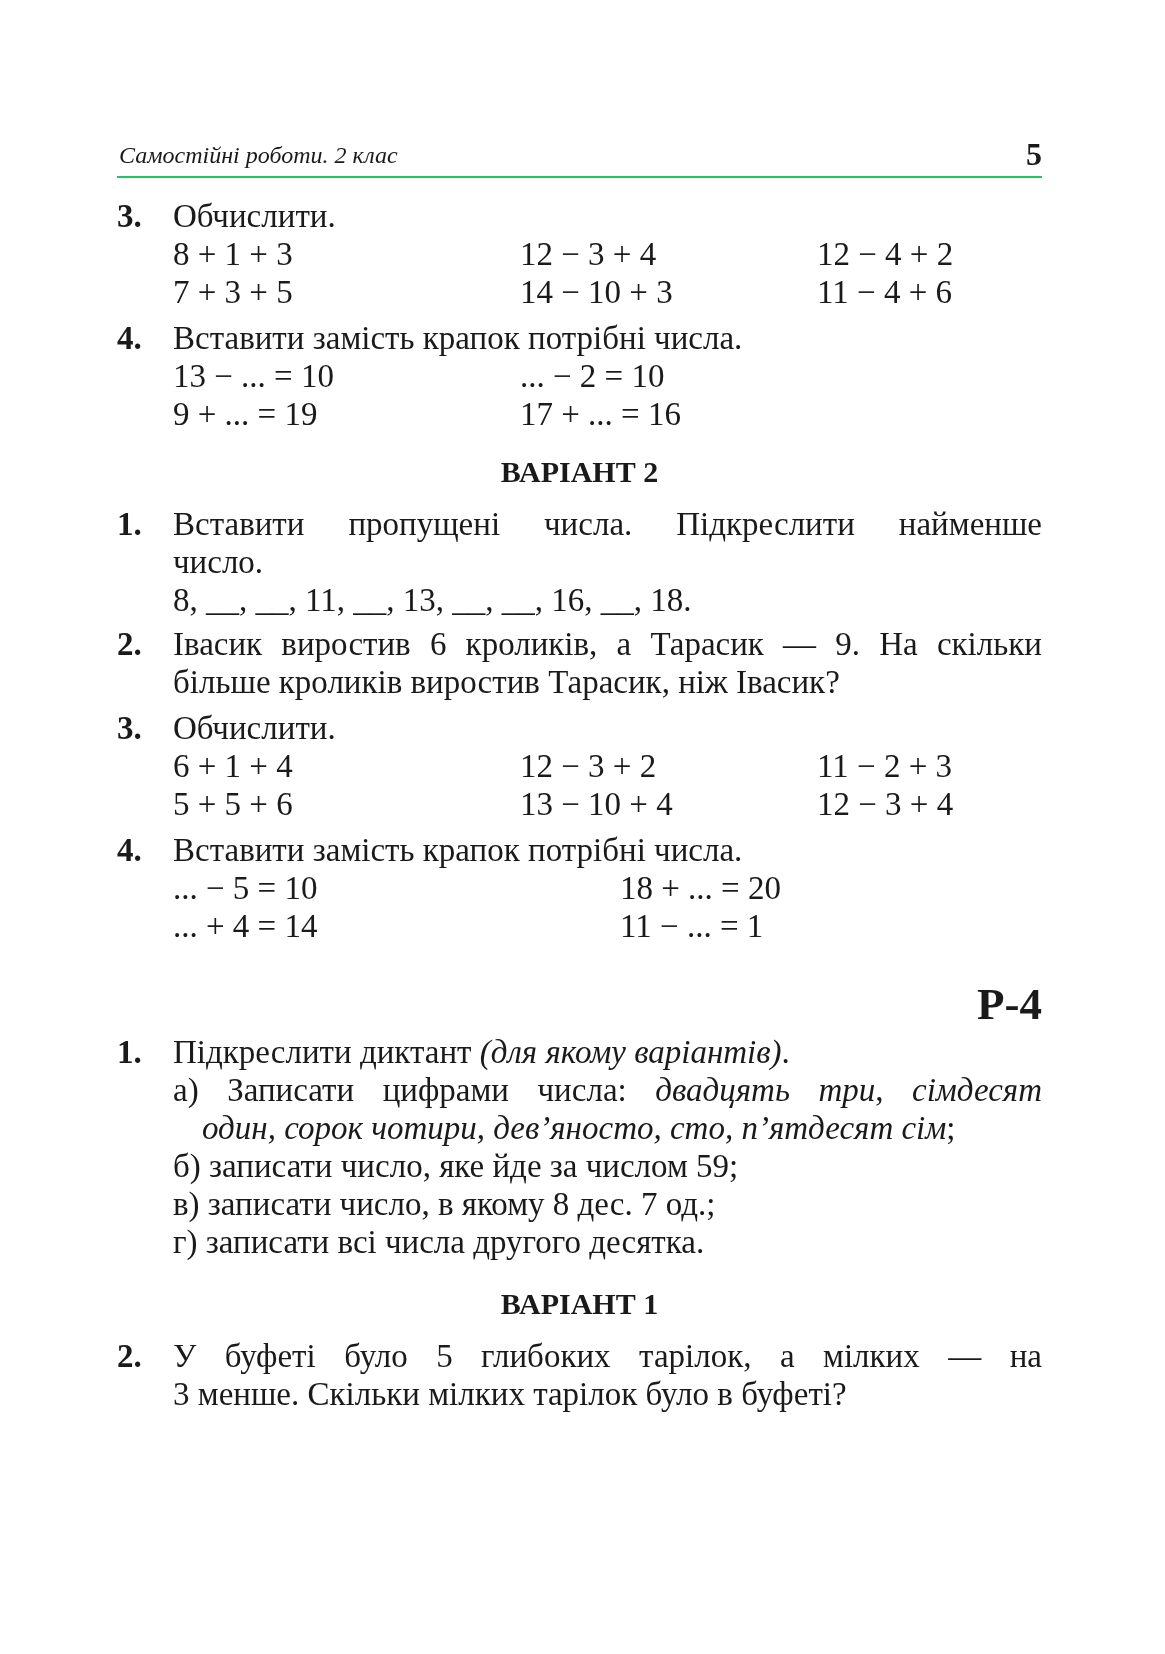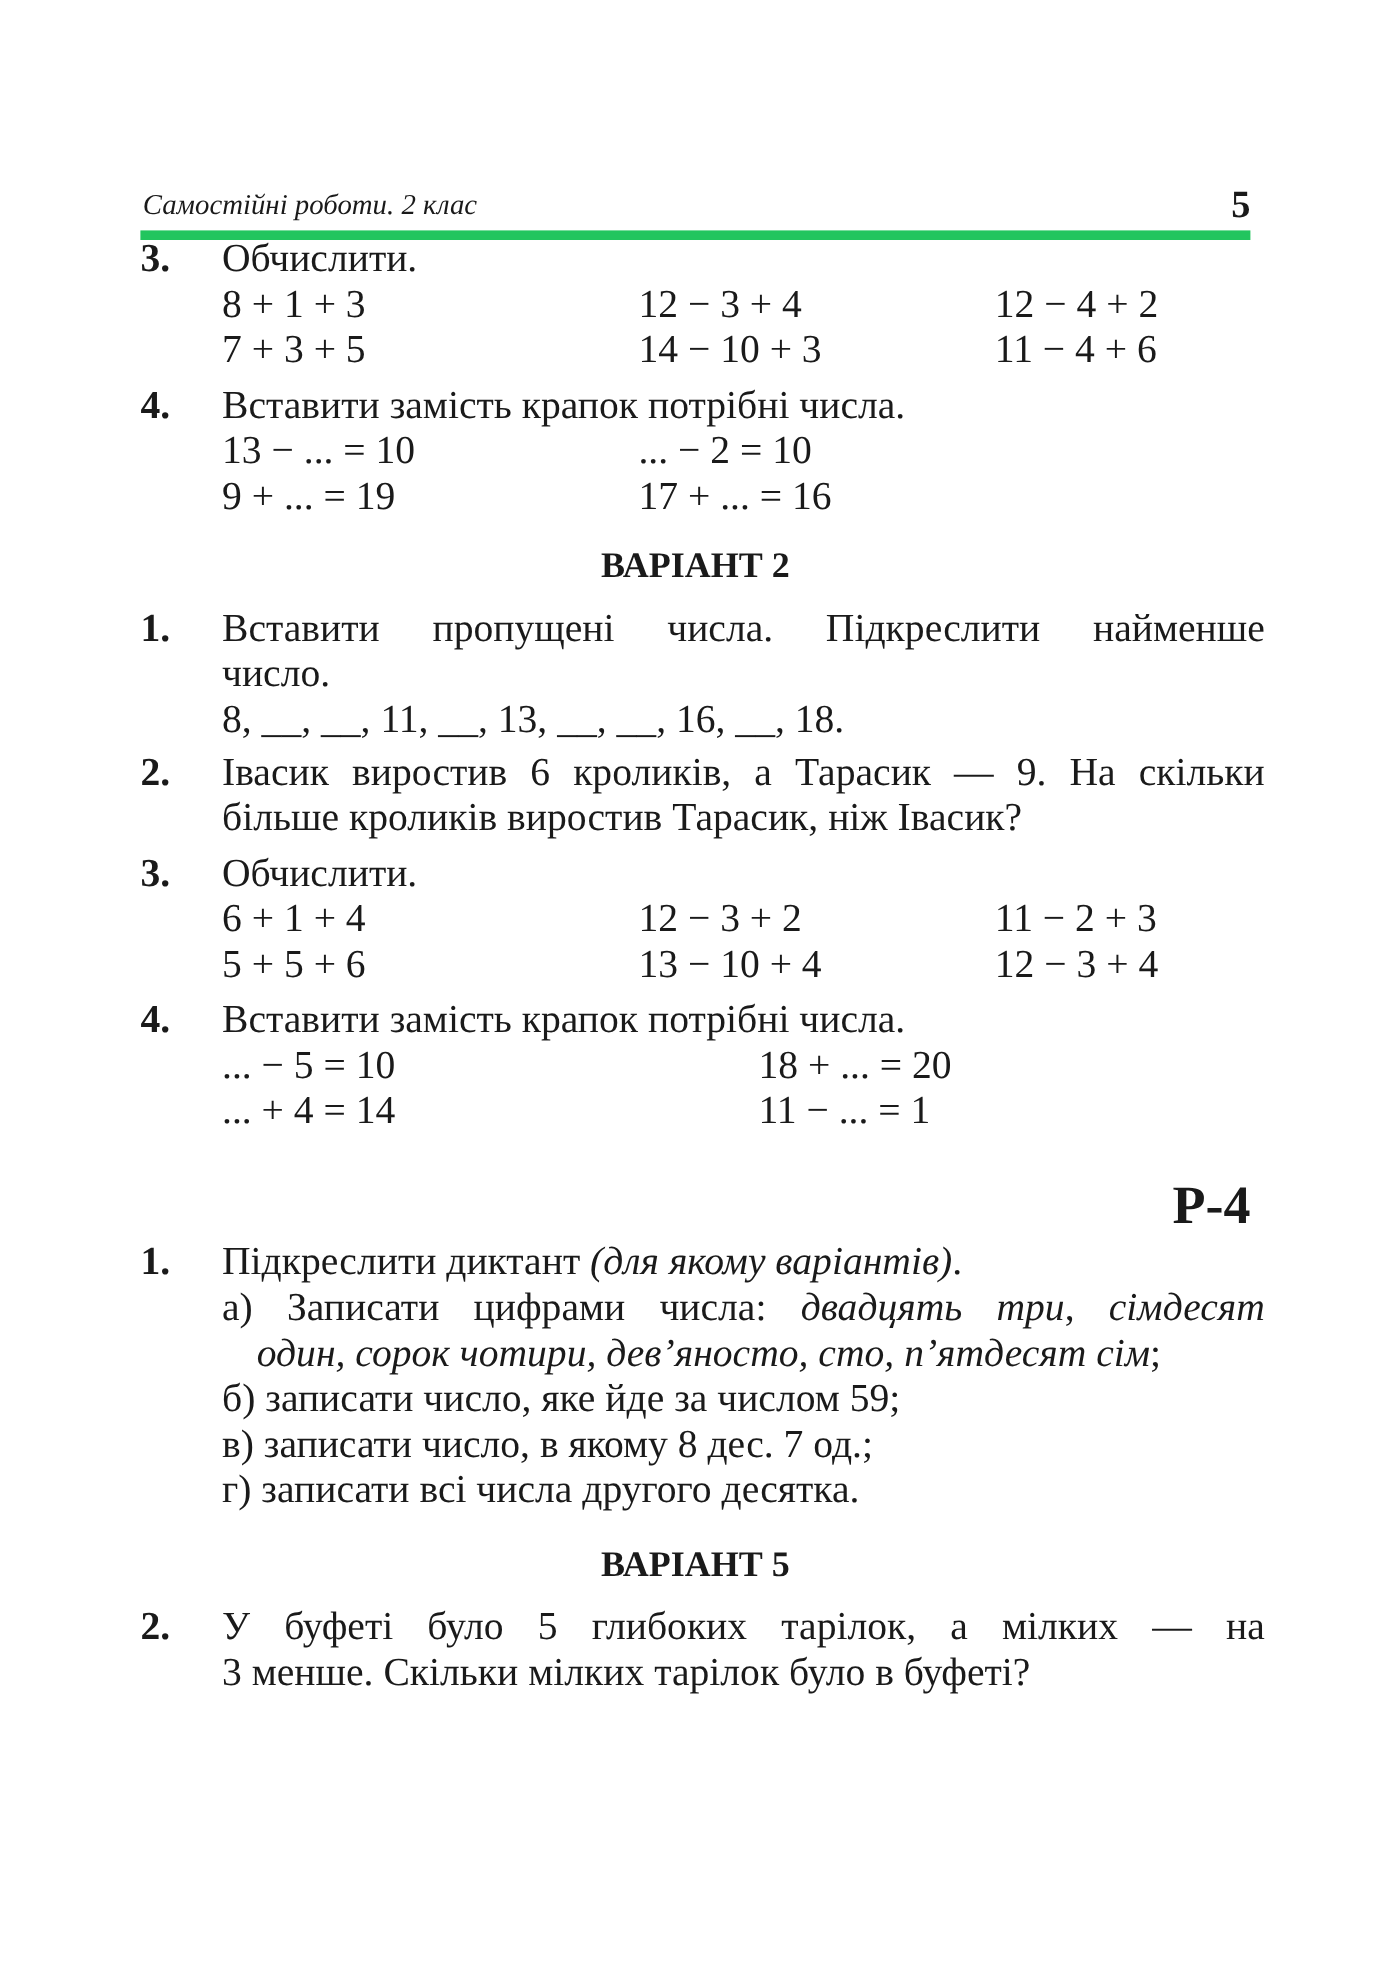--- a/index.html
+++ b/index.html
@@ -1,22 +1,22 @@
 <!DOCTYPE html>
 <html><head>
 <meta charset="utf-8">
 <style>
   html, body { margin:0; padding:0; background:#ffffff; }
   body { width:1165px; height:1654px; position:relative; overflow:hidden;
          font-family:"Liberation Serif", serif; color:#1a1a1a; }
   .page { position:absolute; left:117px; top:0; width:925px; }
-  .header { position:absolute; left:0; top:152px; width:925px; height:40px; border-bottom:8px solid #22c55e; }
+  .header { position:absolute; left:0; top:136px; width:925px; height:40px; border-bottom:2px solid #22c55e; }
   .header .title { position:absolute; left:2px; top:6px; font-style:italic; font-size:24px; }
   .header .pnum { position:absolute; right:0; top:0; font-weight:bold; font-size:32px; }
-  .line { position:absolute; font-size:33px; line-height:40px; white-space:nowrap;margin-left:12px; }
+  .line { position:absolute; font-size:33px; line-height:40px; white-space:nowrap; }
   .num { position:absolute; left:0; font-weight:bold; font-size:33px; line-height:40px; }
   .ind { left:56px; }
   .ital { font-style:italic; }
   .center { position:absolute; left:0; width:925px; text-align:center; font-weight:bold; font-size:30px; line-height:40px; }
   .right { position:absolute; right:0; font-weight:bold; font-size:45px; line-height:40px; }
   .justify { text-align:justify; text-align-last:justify; width:869px; white-space:normal; }
 </style>
 </head>
 <body>
 
@@ -72,18 +72,18 @@
   <span class="right" style="top:984px">Р-4</span>
 
   <span class="num" style="top:1032px">1.</span>
   <span class="line ind" style="top:1032px"><span>Підкреслити диктант </span><span class="ital">(для якому варіантів)</span><span>.</span></span>
   <span class="line ind justify" style="top:1070px"><span>а) Записати цифрами числа: </span><span class="ital">двадцять три</span><span>, </span><span class="ital">сімдесят</span></span>
   <span class="line" style="top:1108px;left:85px"><span class="ital">один, сорок чотири, дев’яносто, сто, п’ятдесят сім</span><span>;</span></span>
   <span class="line ind" style="top:1146px">б) записати число, яке йде за числом 59;</span>
   <span class="line ind" style="top:1184px">в) записати число, в якому 8 дес. 7 од.;</span>
   <span class="line ind" style="top:1222px">г) записати всі числа другого десятка.</span>
 
-  <div class="center" style="top:1284px">ВАРІАНТ 5</div>
+  <div class="center" style="top:1284px">ВАРІАНТ 1</div>
 
   <span class="num" style="top:1336px">2.</span>
   <span class="line ind justify" style="top:1336px">У буфеті було 5 глибоких тарілок, а мілких — на</span>
   <span class="line ind" style="top:1374px">3 менше. Скільки мілких тарілок було в буфеті?</span>
 </div>
 
 </body></html>

